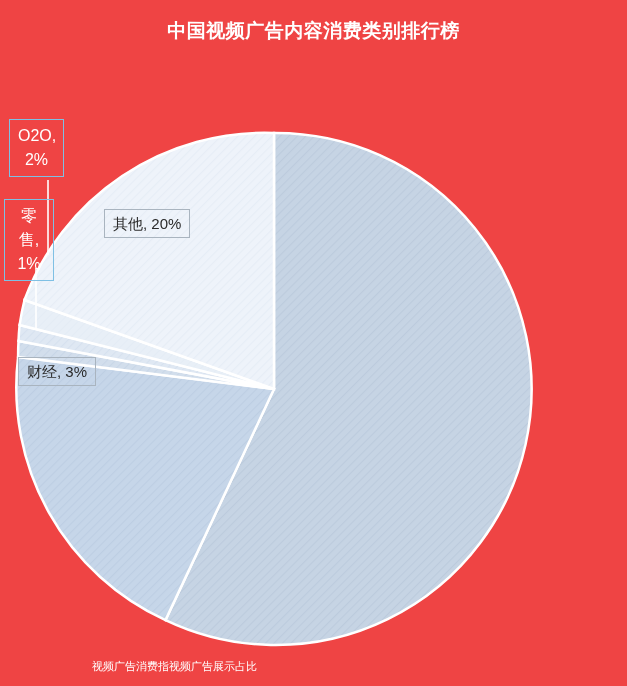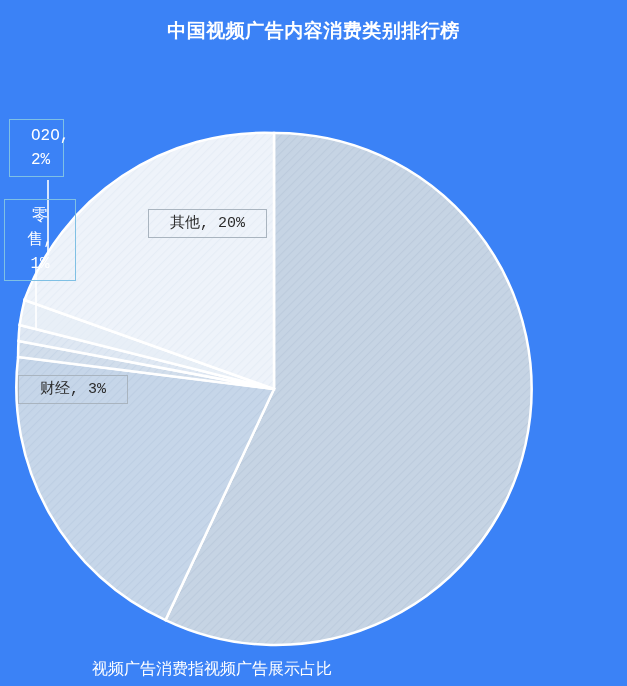--- a/index.html
+++ b/index.html
@@ -9,22 +9,21 @@
   body {
     width: 627px;
     height: 686px;
     overflow: hidden;
     font-family: "Liberation Sans", "DejaVu Sans", sans-serif;
   }
   #chart-root {
     position: relative;
     width: 627px;
     height: 686px;
-    background: #3b82f6;
-    font-family: Liberation Mono, monospace;
+    background: #ef4444;
   }
   #chart-title {
     position: absolute;
     left: 0;
     top: 18px;
     width: 627px;
     text-align: center;
     color: #ffffff;
     font-size: 19px;
     font-weight: bold;
@@ -34,50 +33,50 @@
   #pie-svg {
     position: absolute;
     left: 0;
     top: 0;
   }
   #chart-footnote {
     position: absolute;
     left: 92px;
     top: 659px;
     color: #ffffff;
-    font-size: 16px;
+    font-size: 11px;
     white-space: nowrap;
   }
   .data-label {
     position: absolute;
     box-sizing: border-box;
     font-size: 15px;
     line-height: 19px;
     white-space: nowrap;
-    padding: 4px 21px;
+    padding: 4px 8px;
     background: transparent;
   }
   .data-label.inside {
     color: #2b2b2b;
     border: 1px solid #a9b4bf;
   }
   .data-label.outside {
     color: #ffffff;
     border: 1px solid #7fc0e4;
     text-align: center;
     white-space: normal;
     font-size: 16px;
     line-height: 24px;
   }
-  #label-other   { left: 104px; top: 209px; margin-left: 44px; }
-  #label-finance { left: 18px;  top: 375px; }
+  #label-other   { left: 104px; top: 209px; }
+  #label-finance { left: 18px;  top: 357px; }
   #label-mcomm   { left: 46px;  top: 462px; }
   #label-game    { left: 428px; top: 424px; }
   #label-o2o     { left: 9px;   top: 119px; width: 55px; }
-  #label-retail  { left: 4px;   top: 199px; width: 72px; }
+  #label-retail  { left: 4px;   top: 199px; width: 50px; }
 </style>
 </head>
 <body>
 
 <div id="chart-root">
 
   <div id="chart-title">中国视频广告内容消费类别排行榜</div>
 
   <svg id="pie-svg" width="627" height="686">
     <defs>

